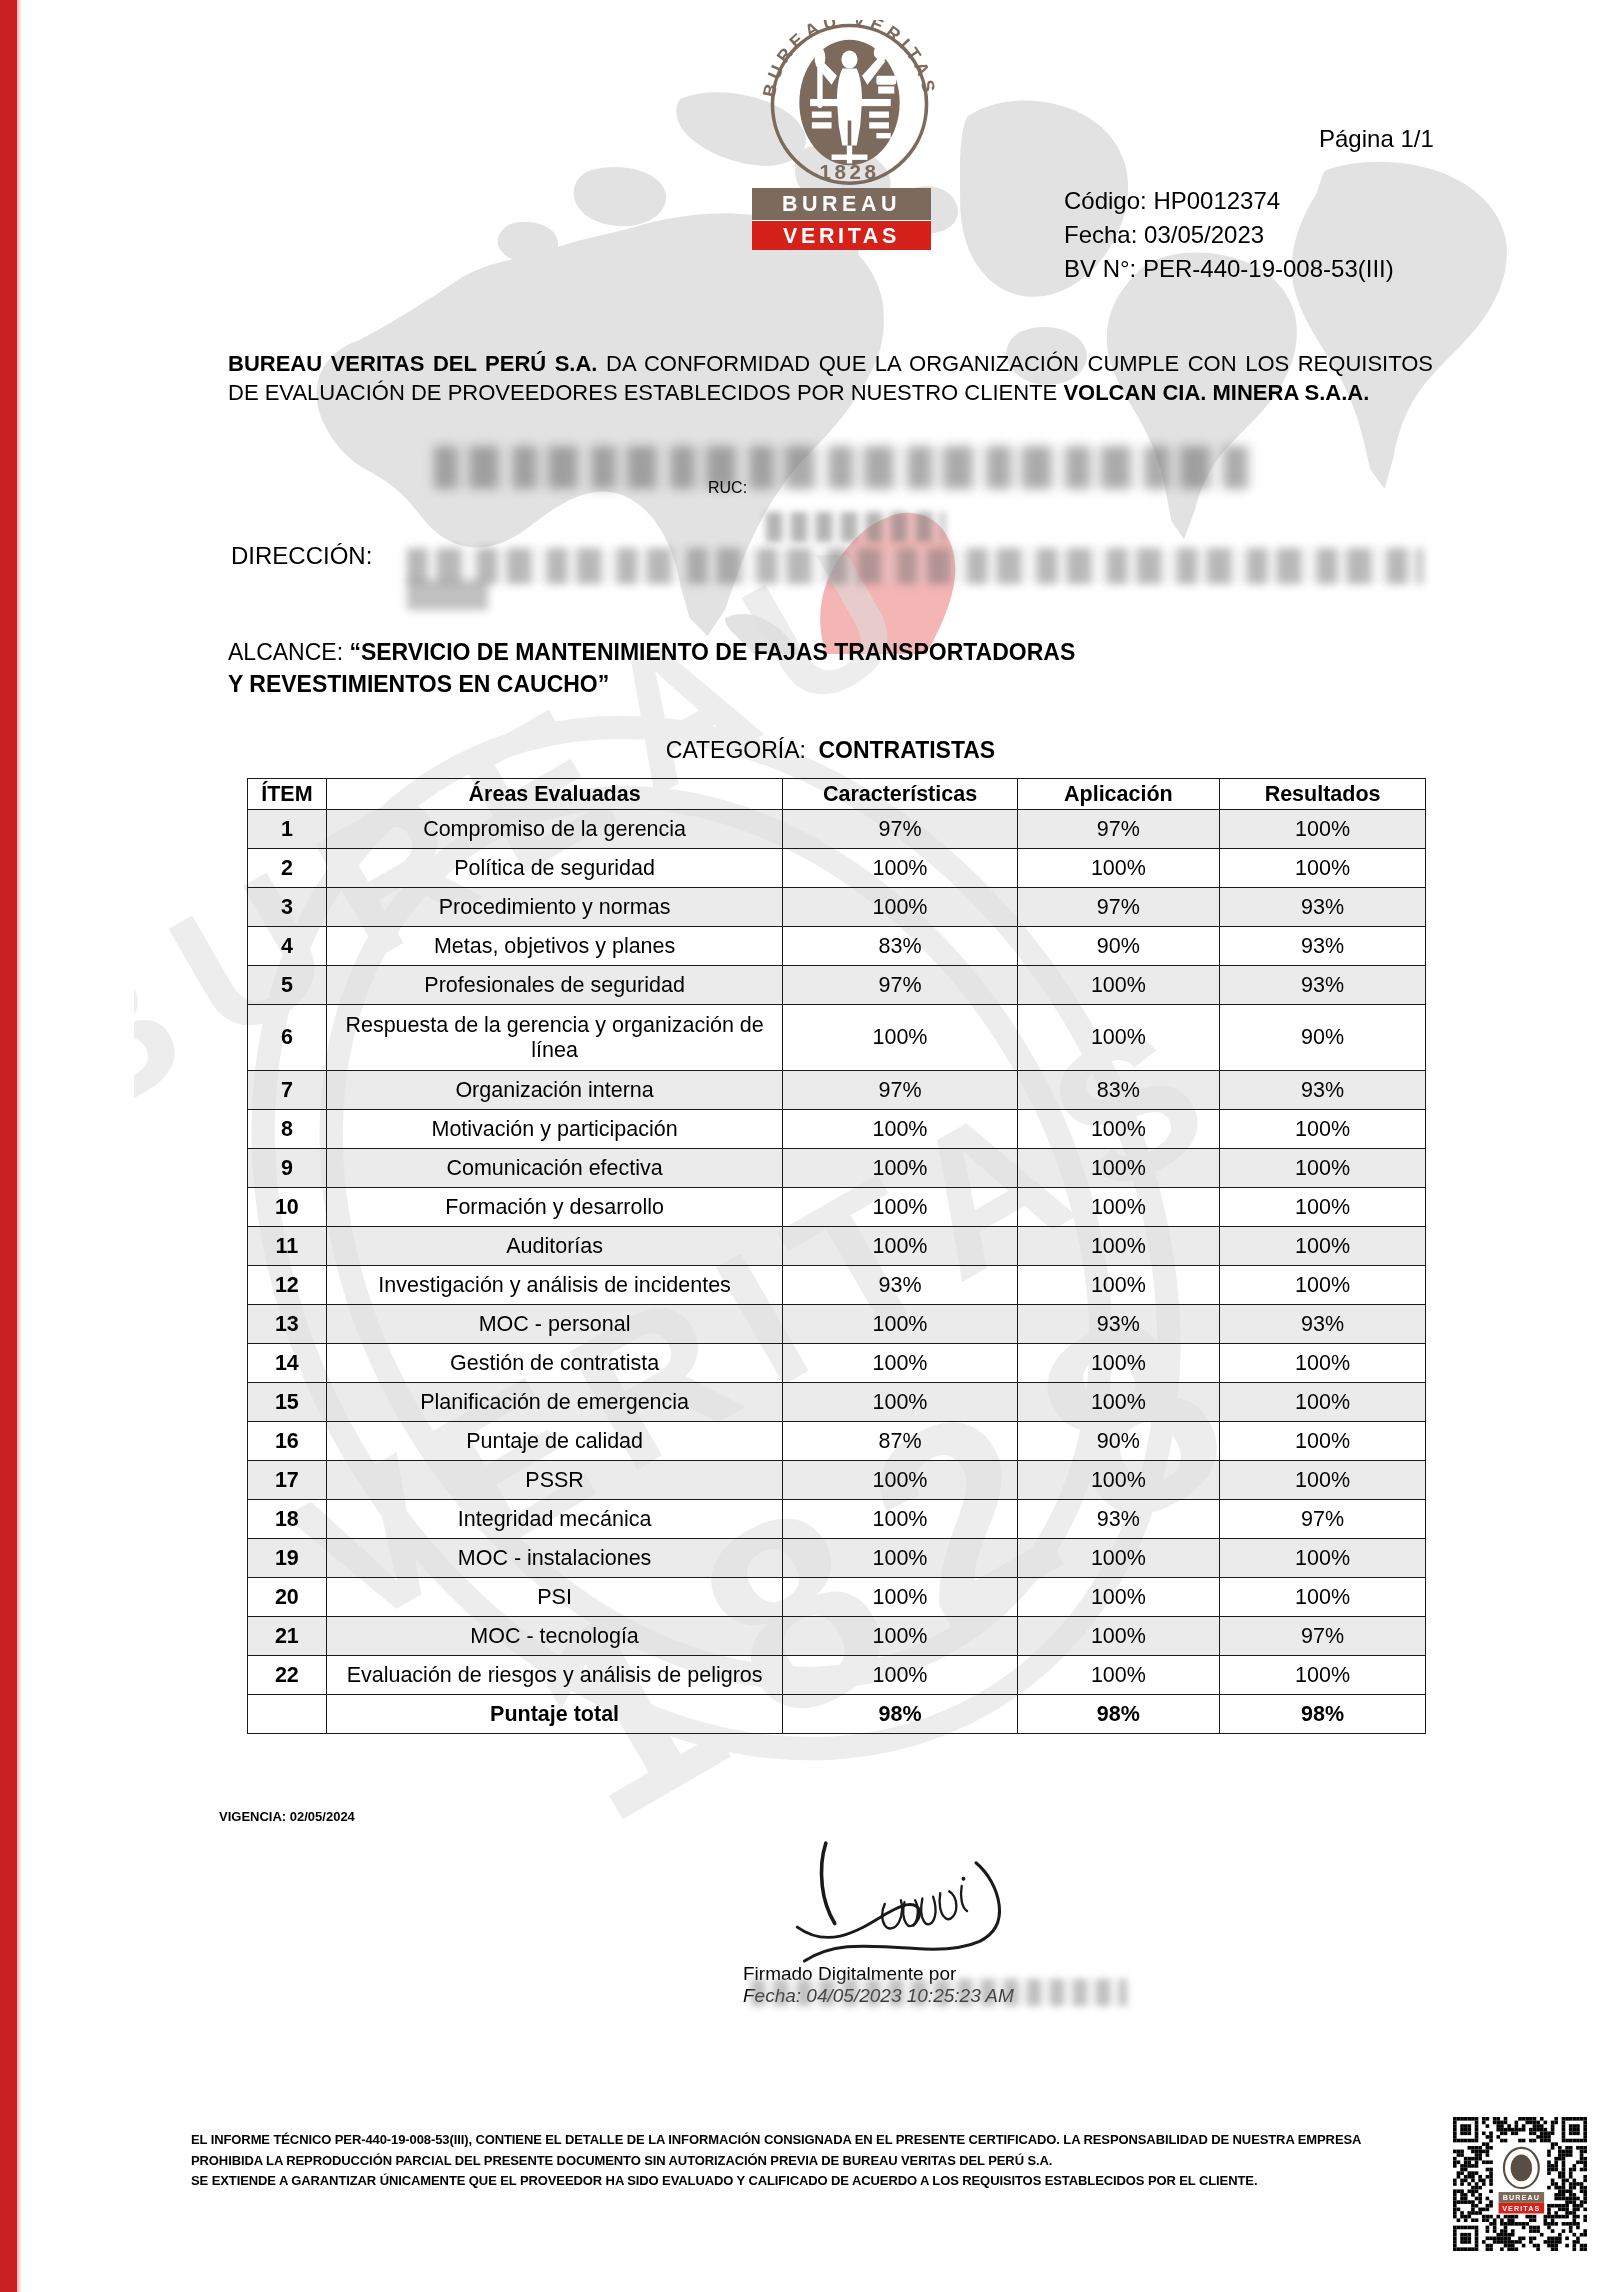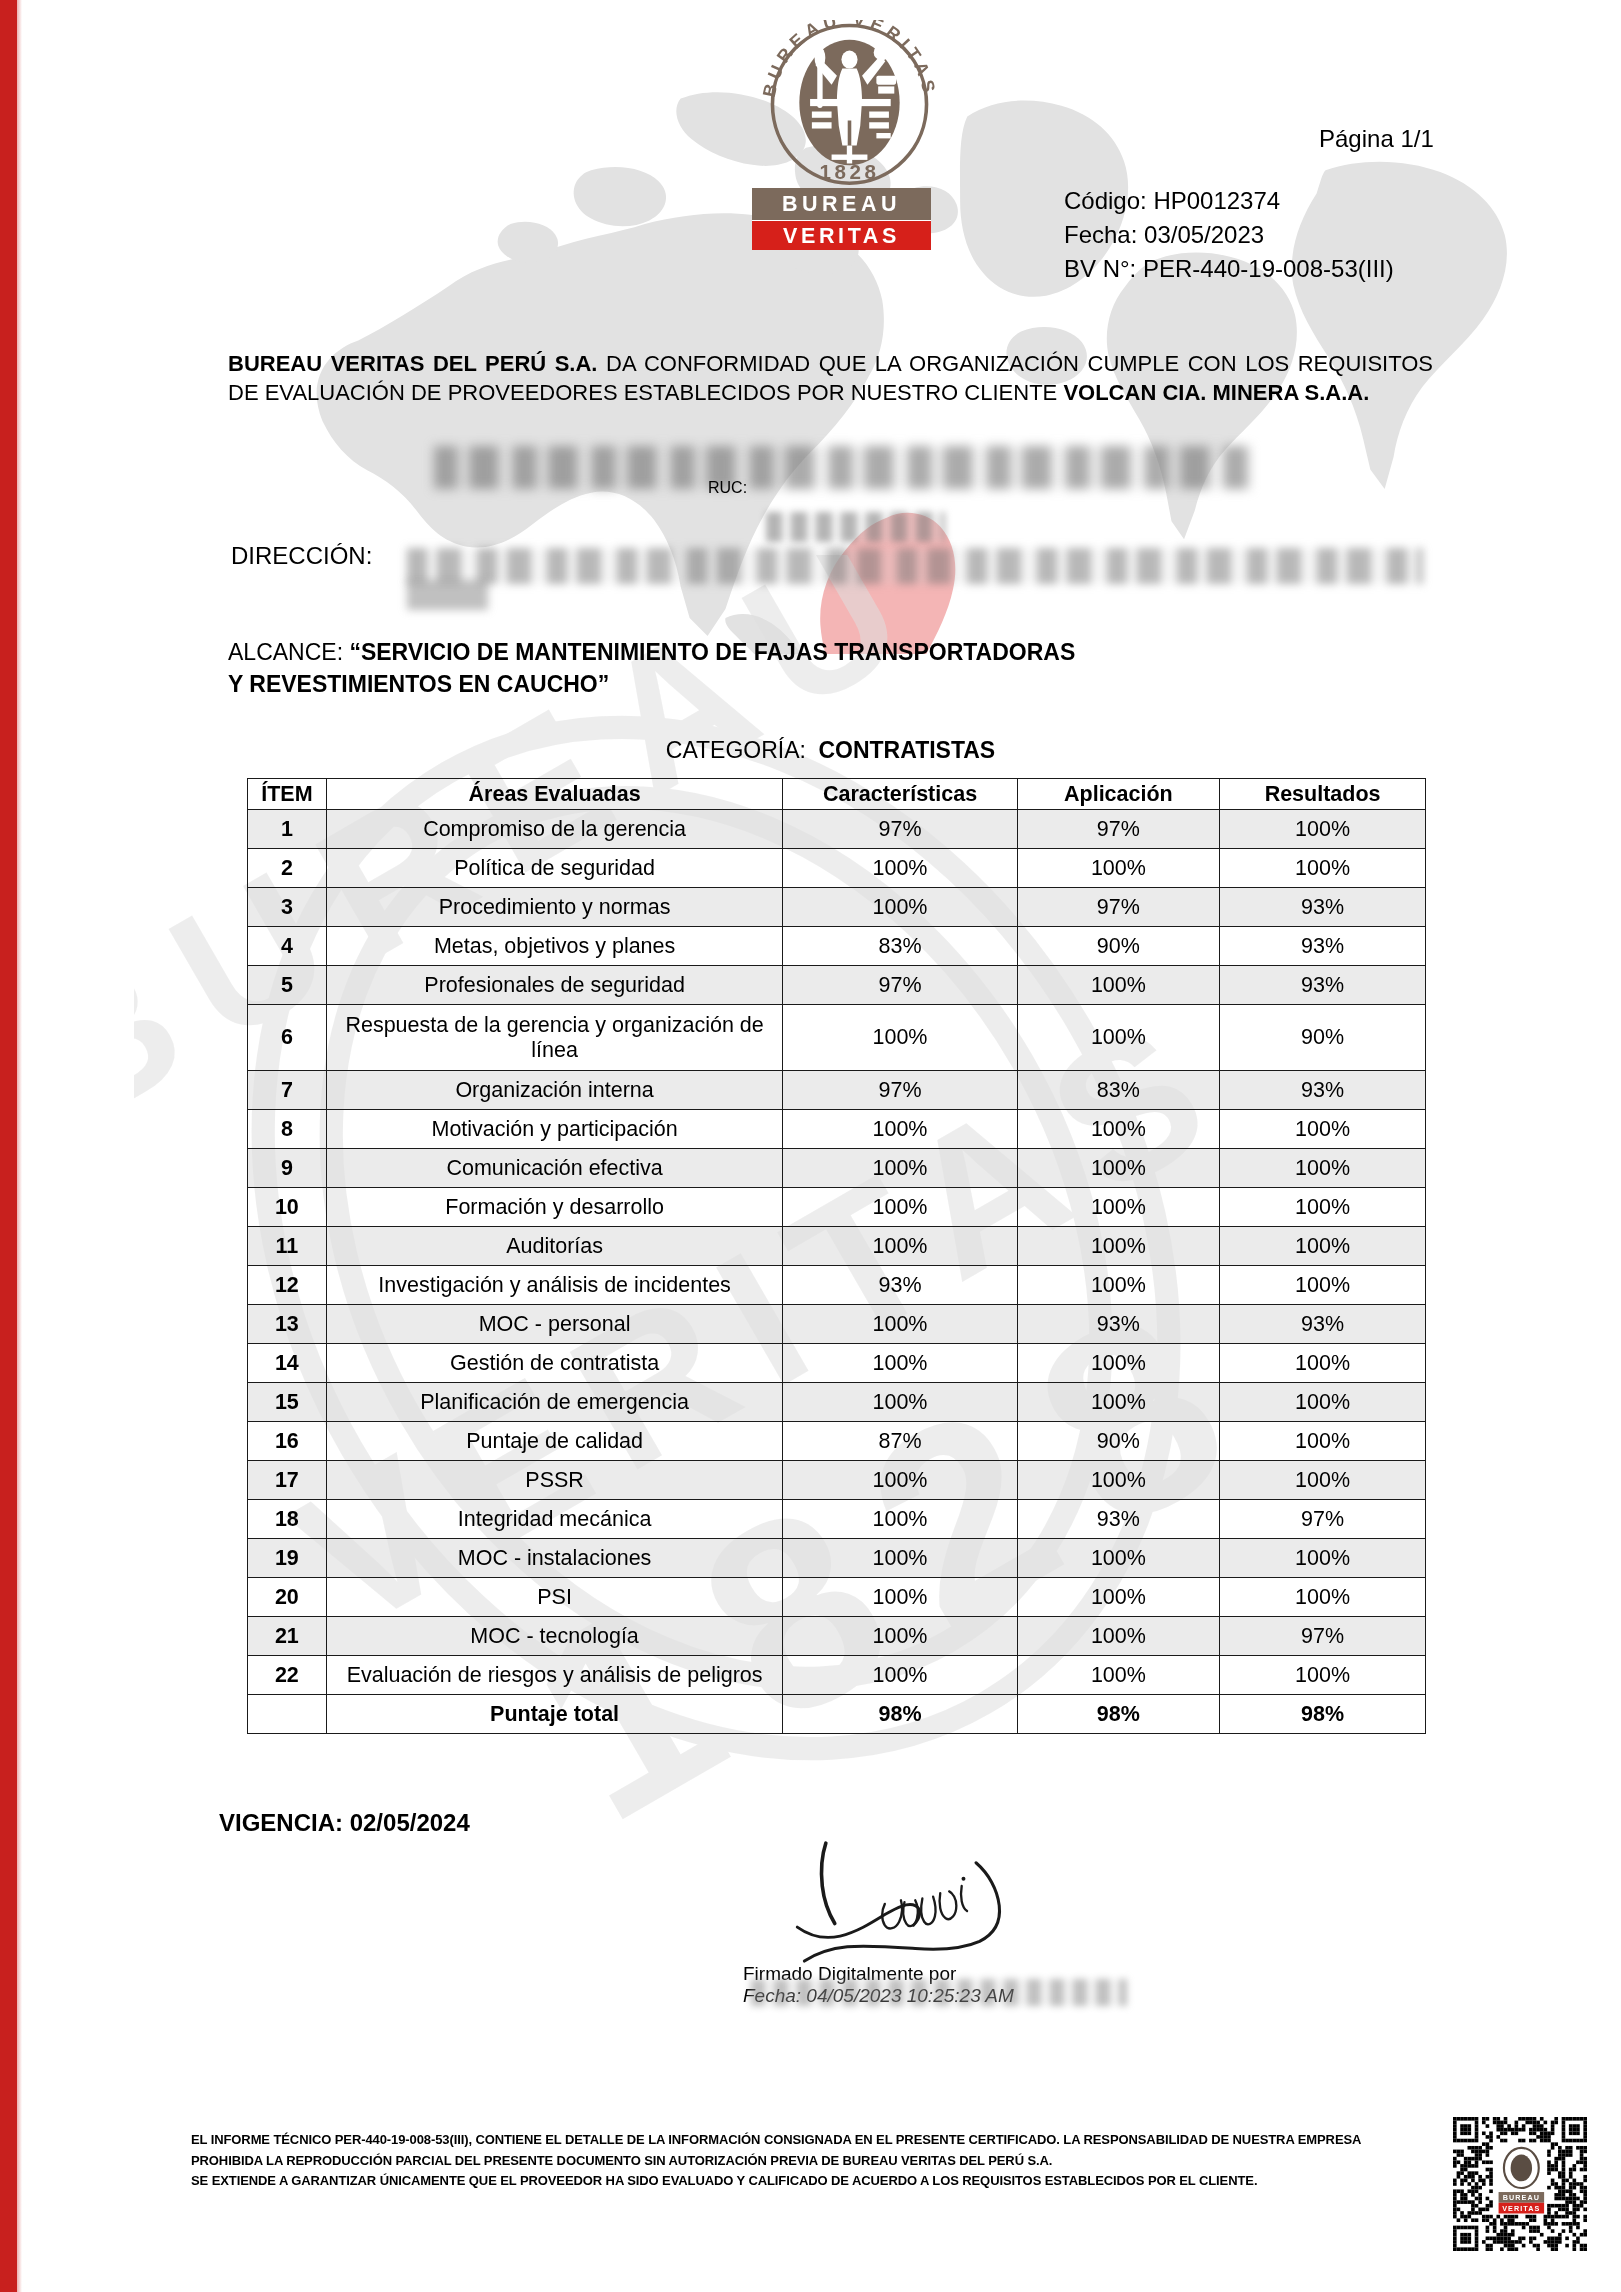--- a/index.html
+++ b/index.html
@@ -218,21 +218,21 @@
   th.c-resul { width: 196px; }
   td.c-aplic { width: 193px; }
   td.c-resul { width: 196px; }
   tr.total td { font-weight: bold; height: 41px; }
   tr.total td.c-item { border-right: 1.3px solid #1a1a1a; }
 
   
   #vigencia {
     position: absolute;
     left: 219px; top: 1809px;
-    font-size: 24px;
+    font-size: 13px;
     font-weight: bold;
   }
 
   
   #sign-block {
     position: absolute;
     left: 743px; top: 1827px;
     width: 394px;
   }
   #sign-img { width: 269px; height: 143px; margin-left: 27px; }

